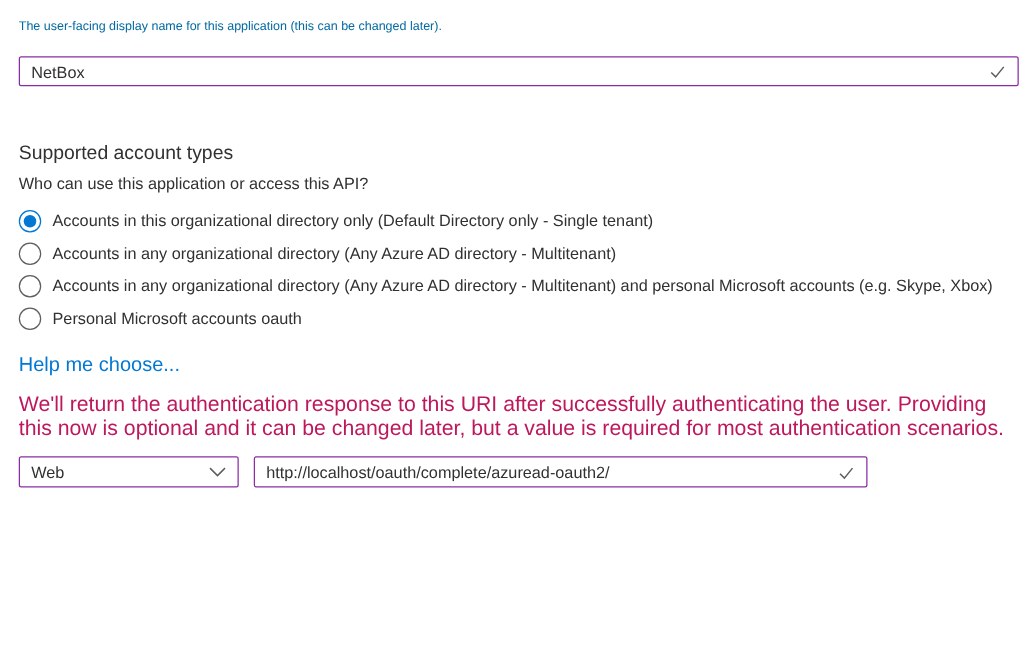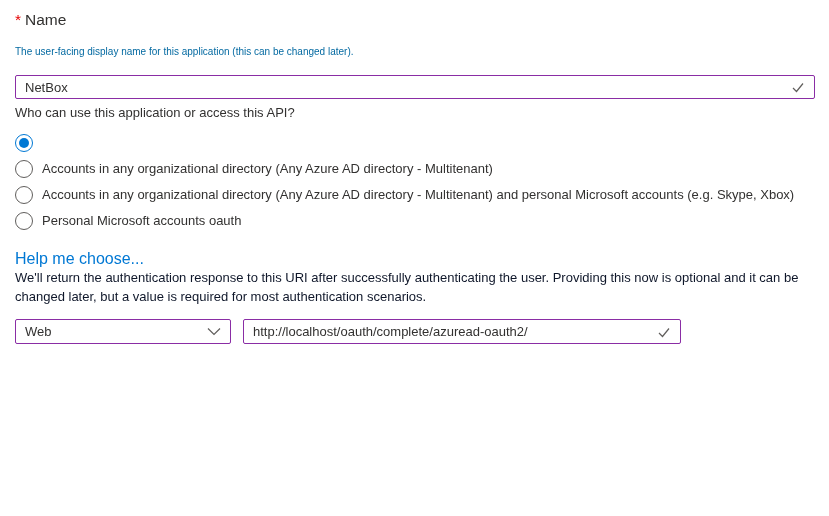--- a/index.html
+++ b/index.html
@@ -87,71 +87,71 @@
     display:inline-block;
     margin-top:17px;
     font-size:16px;
     line-height:16px;
     color:#0078d4;
     text-decoration:none;
     cursor:pointer;
   }
 
   .redirect-desc {
+    margin-top:12px;
     width:798px;
-    font-size:13px;
+    font-size:17px;
     line-height:19px;
-    color:#0f172a;
+    color:#be185d;
   }
 
   .controls-row {
     margin-top:13px;
     display:flex;
     gap:12px;
     align-items:center;
   }
   .combobox {
-    width:216px; height:25px;
+    width:176px; height:25px;
     border:1px solid #8a2da5;
     border-radius:2px;
     background:#fff;
     display:flex;
     align-items:center;
     justify-content:space-between;
     padding:0 9px 0 9px;
     font-size:13px;
     color:#323130;
     cursor:pointer;
   }
   .combobox .chev { width:14px; height:9px; flex:none; }
-  .uri-wrap { position:relative; width:438px; height:25px; }
+  .uri-wrap { position:relative; width:491px; height:25px; }
 </style>
 </head>
 <body>
 
 <div class="page">
 
   
-  <div class="section-title first">
-    <span class="required-marker">*</span><span>Name</span>
-  </div>
   <div class="field-desc">The user-facing display name for this application (this can be changed later).</div>
   <div class="input-wrap">
     <input class="text-input" type="text" value="NetBox" style="">
     <svg class="valid-check" viewBox="0 0 16 16">
       <polyline points="3,9 6.5,12.5 13,4.5" fill="none" stroke="#605e5c" stroke-width="1.2"></polyline>
     </svg>
   </div>
 
   
+  <div class="section-title">Supported account types</div>
   <div class="question-text">Who can use this application or access this API?</div>
 
   <div class="radio-list">
     <div class="radio-row selected">
       <span class="radio-circle"></span>
+      <span class="radio-label">Accounts in this organizational directory only (Default Directory only - Single tenant)</span>
     </div>
     <div class="radio-row">
       <span class="radio-circle"></span>
       <span class="radio-label">Accounts in any organizational directory (Any Azure AD directory - Multitenant)</span>
     </div>
     <div class="radio-row">
       <span class="radio-circle"></span>
       <span class="radio-label">Accounts in any organizational directory (Any Azure AD directory - Multitenant) and personal Microsoft accounts (e.g. Skype, Xbox)</span>
     </div>
     <div class="radio-row">

